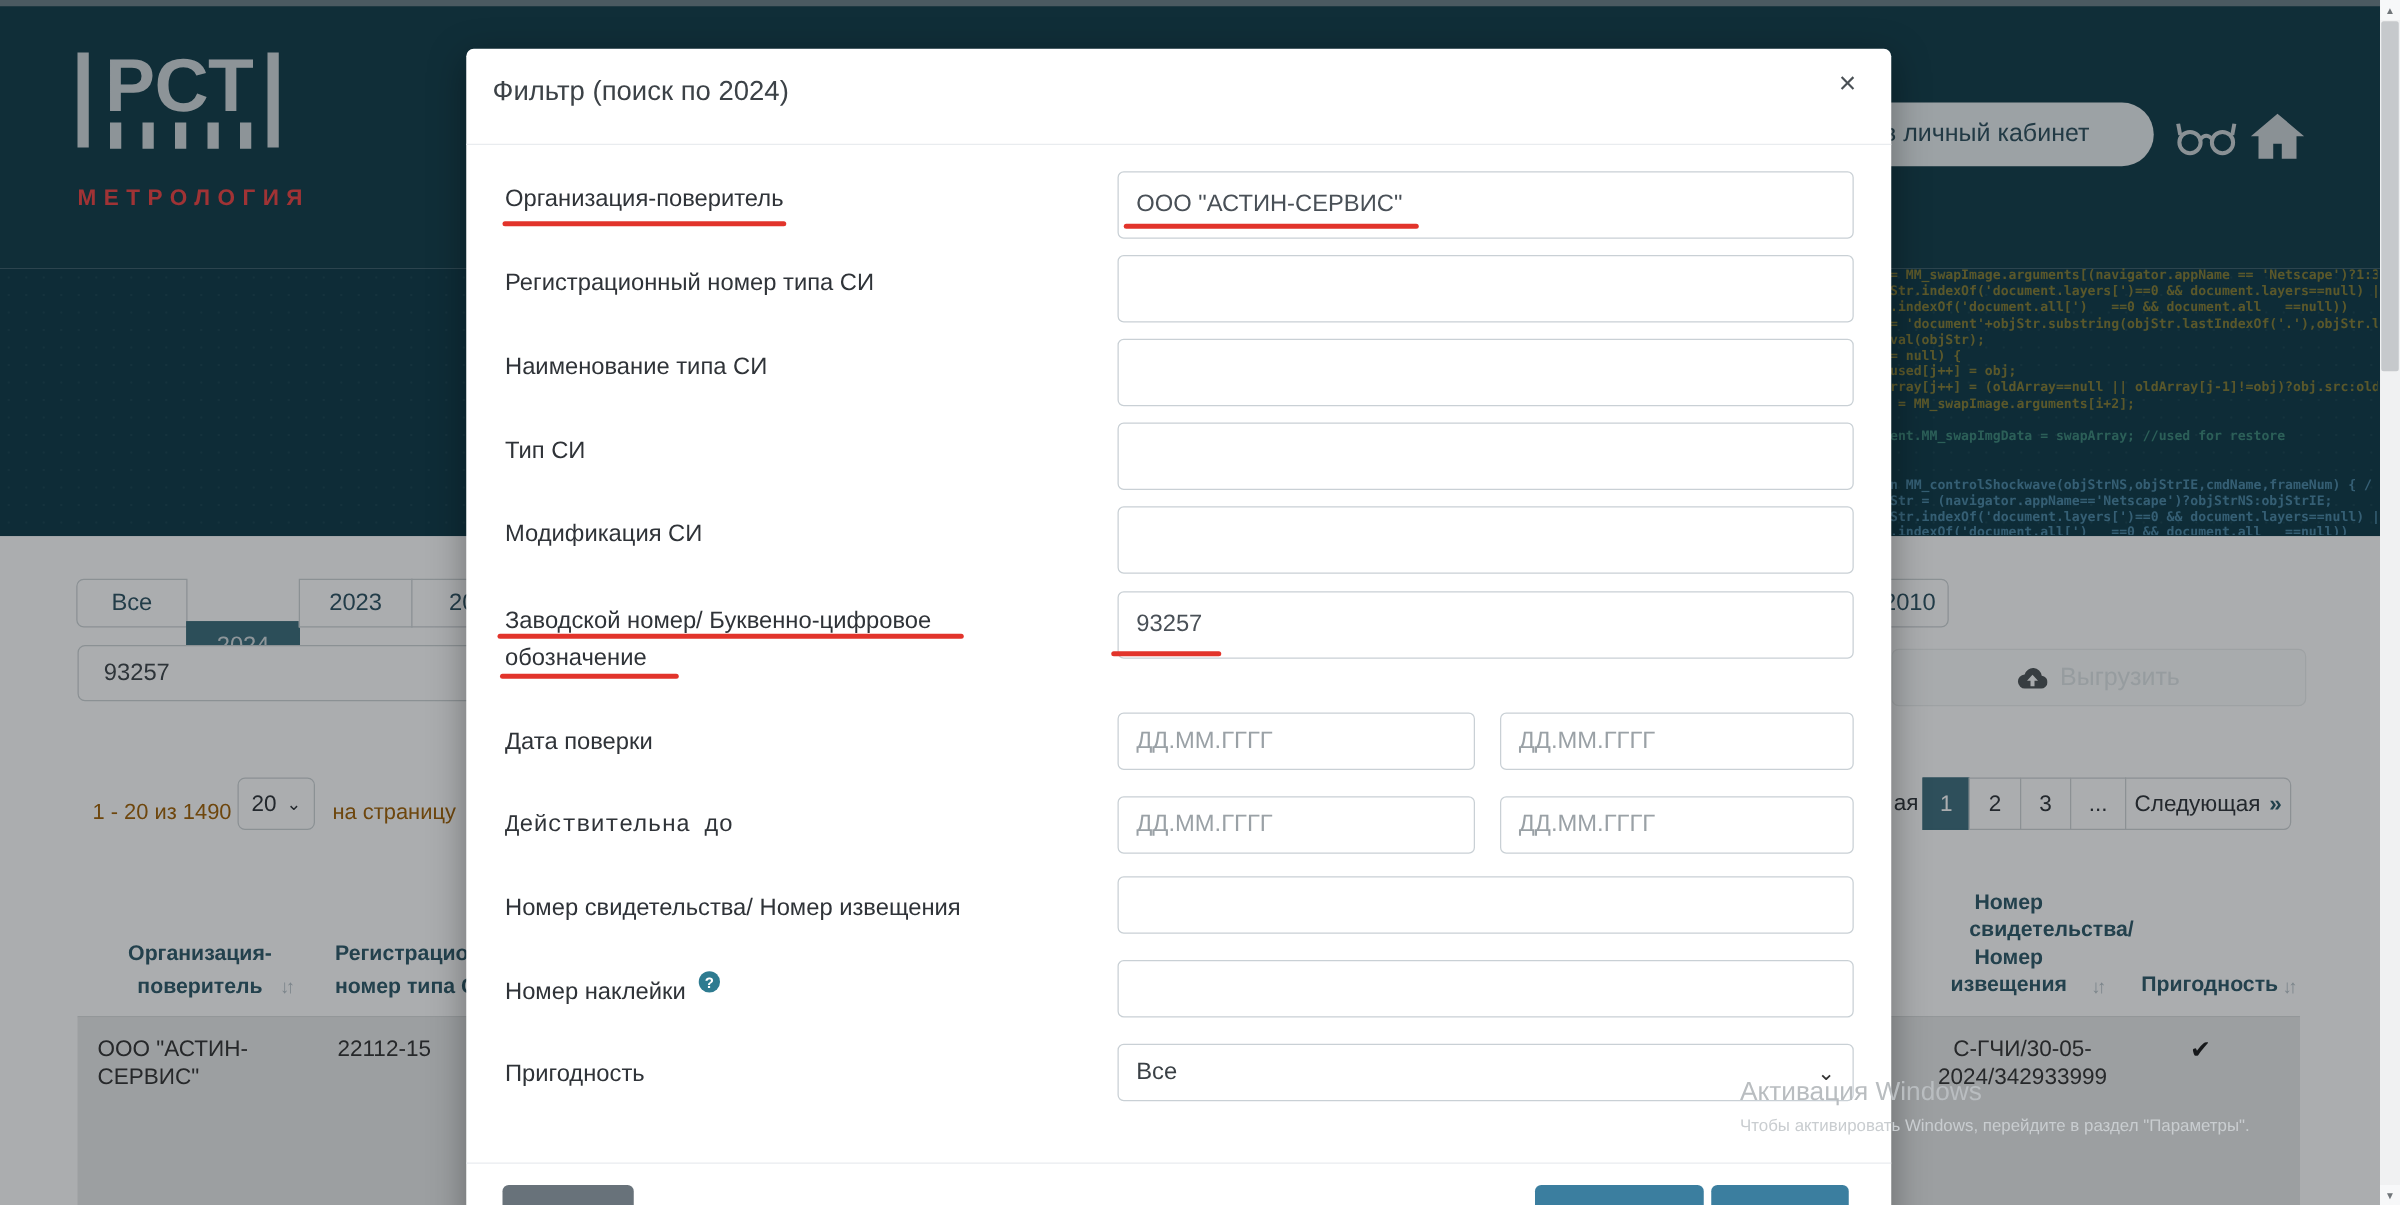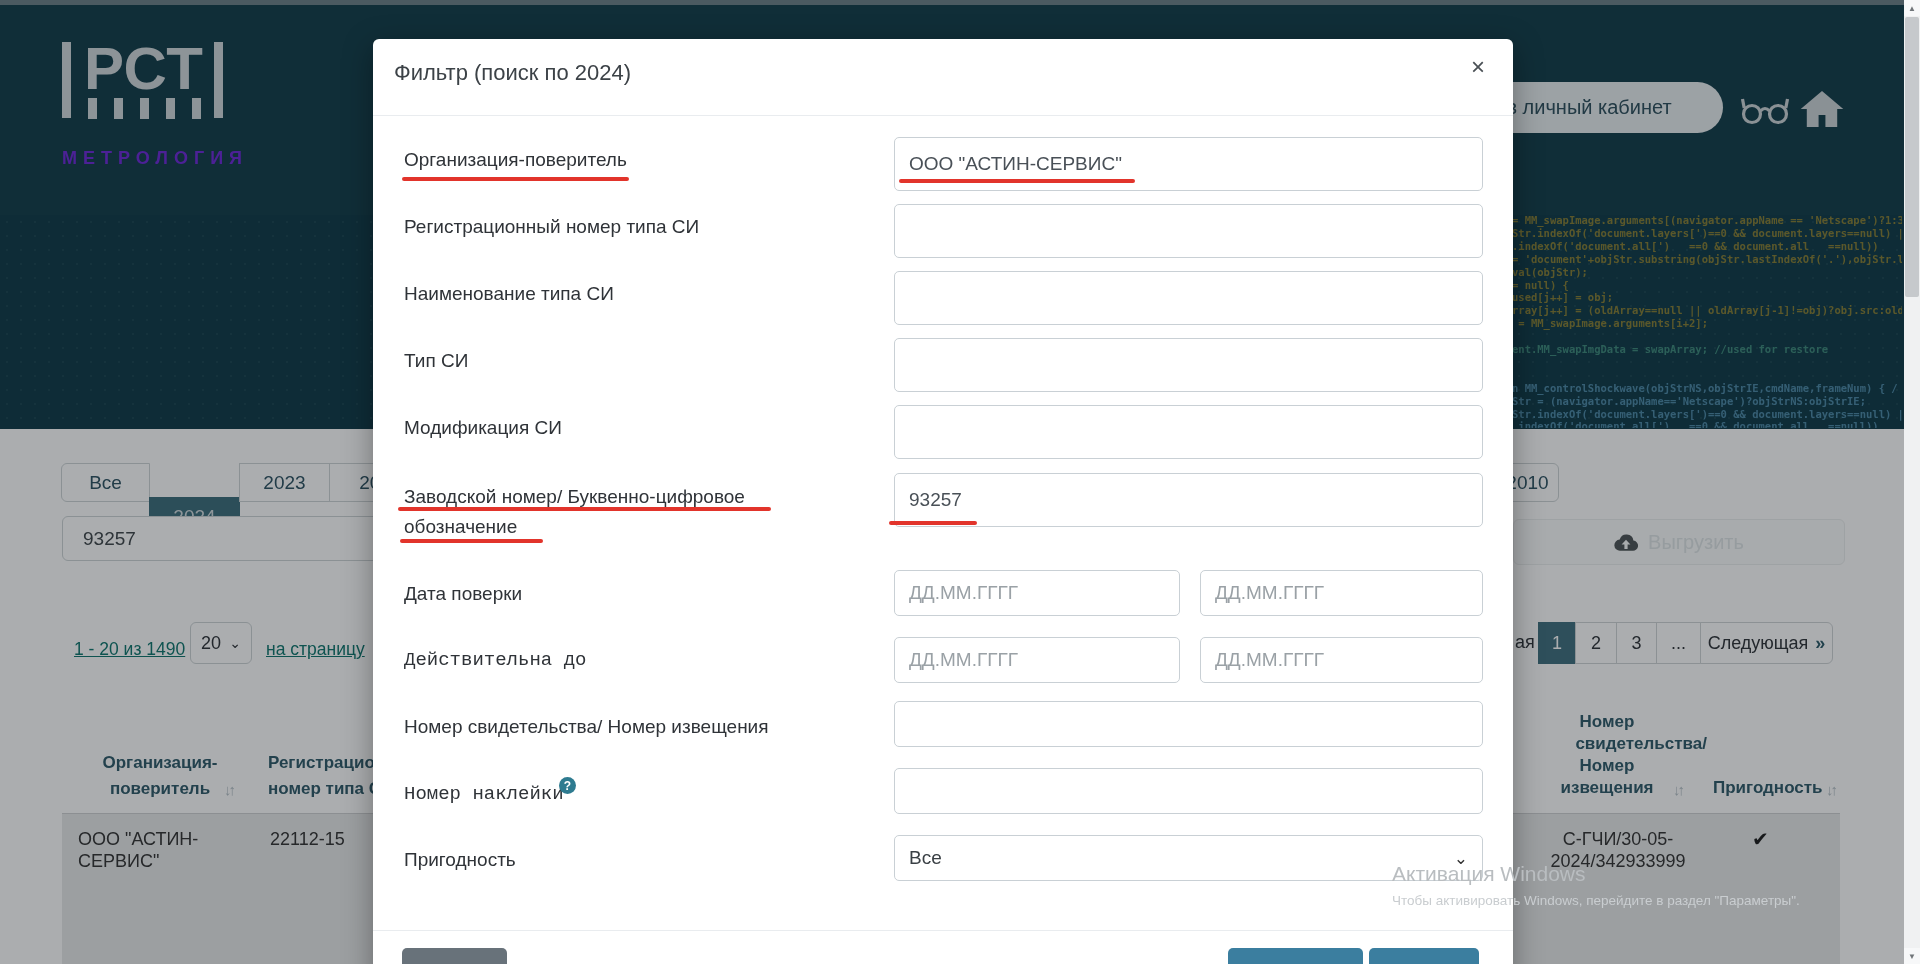--- a/index.html
+++ b/index.html
@@ -12,21 +12,21 @@
   .band-hero{left:0;top:215px;width:1904px;height:214px;background:#0e3a48;
     background-image:radial-gradient(rgba(255,255,255,.05) 1px,transparent 1px);background-size:14px 14px;}
   .band-page{left:0;top:429px;width:1904px;height:535px;background:#ffffff;}
   .top-strip{left:0;top:0;width:1904px;height:5px;background:#6c8087;}
 
   
   .logo{left:62px;top:42px;width:180px;height:130px;color:#d1d9dc;}
   .lbar{position:absolute;width:9px;background:#d1d9dc;}
   .logo-letters{position:absolute;left:22px;top:-8px;font-size:60px;font-weight:bold;letter-spacing:1px;color:#d1d9dc;}
   .ldash{position:absolute;top:56px;width:9px;height:21px;background:#d1d9dc;}
-  .logo-sub{position:absolute;left:0;top:106px;font-size:18px;font-weight:bold;letter-spacing:6px;color:#6d28d9;}
+  .logo-sub{position:absolute;left:0;top:106px;font-size:18px;font-weight:bold;letter-spacing:6px;color:#ef4444;}
 
   
   .account-pill{left:1455px;top:82px;width:268px;height:51px;background:#e9eef0;border-radius:26px;
     display:flex;align-items:center;justify-content:center;font-size:20px;color:#2d4f5c;}
   .hdr-icon{color:#cdd4d7;}
 
   
   .code-wrap{left:1512px;top:214px;width:390px;height:214px;overflow:hidden;
     font-family:"DejaVu Sans Mono",monospace;font-size:10.5px;font-weight:bold;line-height:12.9px;opacity:.95;}
   .code-line{min-height:12.9px;white-space:pre;}
@@ -39,21 +39,21 @@
 
   
   .search-box{left:62px;top:516px;width:1436px;height:45px;}
   .search-box input{width:100%;height:100%;box-sizing:border-box;border:1px solid #ced4d6;border-radius:6px;
     font-family:inherit;font-size:19px;color:#3f464a;padding:0 20px;outline:none;}
   .export-btn{left:1513px;top:519px;width:332px;height:46px;background:#fbfcfc;border:1px solid #eceeee;border-radius:6px;
     display:flex;align-items:center;justify-content:center;gap:10px;font-size:20px;color:#dfe5e7;box-sizing:border-box;}
   .export-btn svg{color:#4e5456;}
 
   
-  .pg-text{font-size:17.5px;color:#0f766e;text-decoration:underline;}
+  .pg-text{font-size:17.5px;color:#a16207;}
   .pgsize{left:190px;top:622px;width:62px;height:42px;box-sizing:border-box;border:1px solid #ced4d6;border-radius:6px;
     background:#fff;display:flex;align-items:center;justify-content:center;gap:8px;font-size:18px;color:#2f3338;}
   .pgcell{position:absolute;top:622px;height:42px;box-sizing:border-box;border:1px solid #d0d4d6;background:#fff;
     display:flex;align-items:center;justify-content:center;font-size:18px;color:#2f3338;margin-left:-1px;}
   .pgcell.active{background:#3f6f7e;color:#fff;border-color:#3f6f7e;}
 
   
   .th{position:absolute;font-weight:bold;color:#2e5a69;font-size:17px;}
   .sort{position:absolute;font-size:15px;color:#b7c2c8;letter-spacing:-3px;font-weight:bold;}
   .row-band{left:62px;top:814px;width:1778px;height:150px;background:#e9eaea;}
@@ -284,21 +284,21 @@
     </div>
     <div class="f-box" style="top:598px;height:46px;left:827px;width:283px;">
       <input type="text" placeholder="ДД.ММ.ГГГГ" style="">
     </div>
 
     <div class="f-label" style="top:677px;">Номер свидетельства/ Номер извещения</div>
     <div class="f-box" style="top:662px;height:46px;">
       <input type="text" style="">
     </div>
 
-    <div class="f-label" style="top:744px;font-family:Liberation Mono, monospace;">Номер наклейки</div>
+    <div class="f-label" style="top:744px;">Номер наклейки</div>
     <div class="help-badge" style="left:186px;top:738px;">?</div>
     <div class="f-box" style="top:729px;height:46px;">
       <input type="text" style="">
     </div>
 
     <div class="f-label" style="top:810px;">Пригодность</div>
     <div class="f-select" style="top:796px;">
       <span>Все</span>
       <span class="chev">⌄</span>
     </div>

